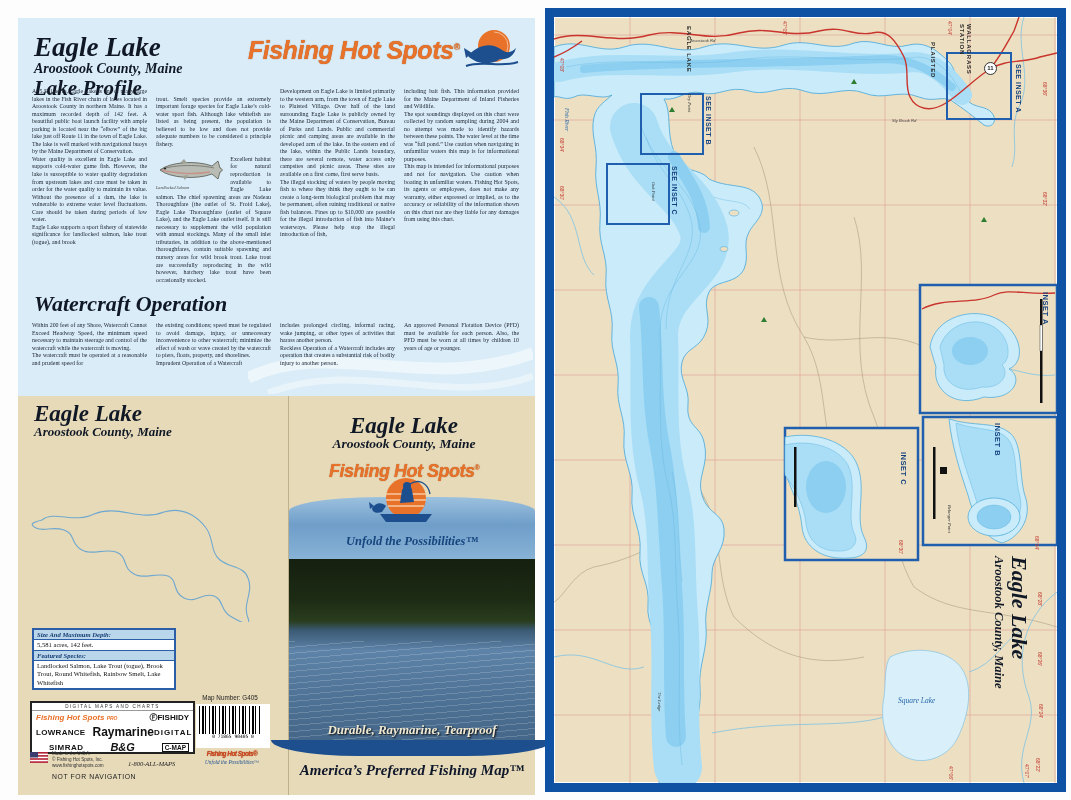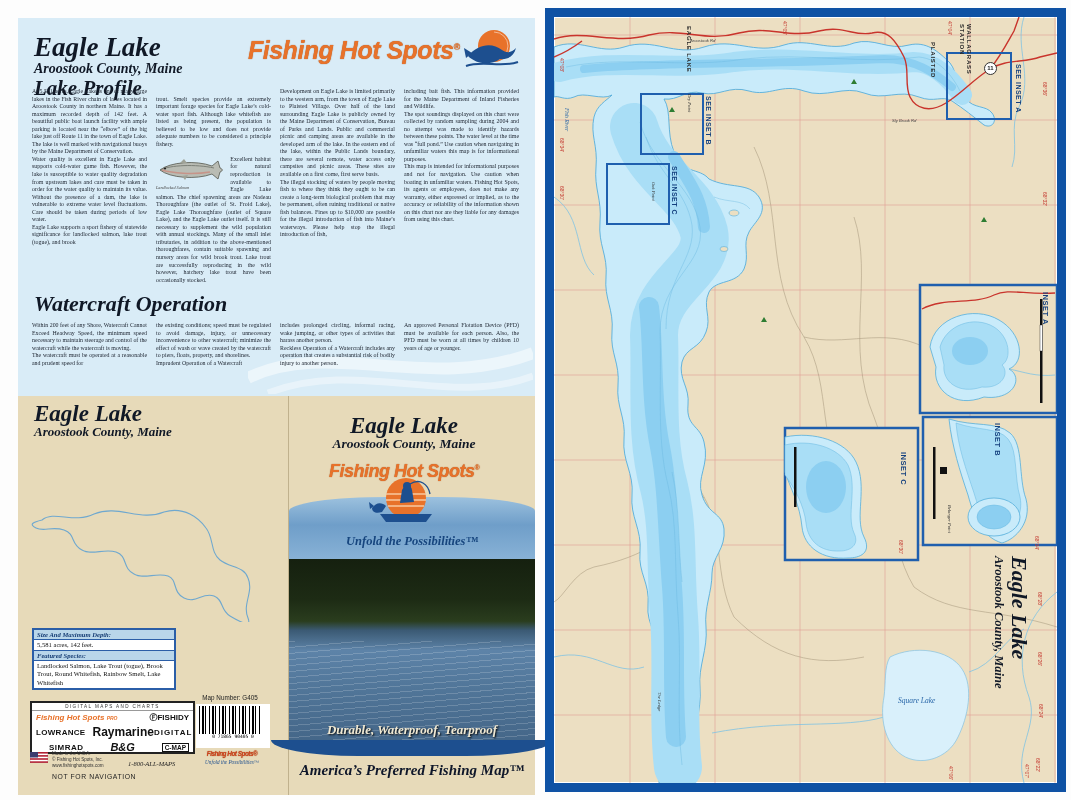--- a/index.html
+++ b/index.html
@@ -260,21 +260,21 @@
     <circle cx="45" cy="16" r="4" fill="#1d4f8f"></circle>
     <path d="M48,14 C58,8 66,14 68,24" stroke="#1d4f8f" stroke-width="1.4" fill="none"></path>
     <path d="M18,44 L70,44 L64,52 L24,52 Z" fill="#1d4f8f"></path>
     <path d="M10,38 C14,32 20,32 24,36 L20,42 C14,44 10,42 10,38 Z" fill="#1d4f8f"></path>
     <path d="M12,36 l-5,-4 l1,7 Z" fill="#1d4f8f"></path>
   </svg>
   <div id="cc-tag" class="abs">Unfold the Possibilities™</div>
   <div id="cc-photo" class="abs">
     <div class="spark"></div>
   </div>
-  <div id="cc-durable" class="abs">Durable, Waterproof, Tearproof</div>
+  <div id="cc-durable" class="abs">Durable, Raymarine, Tearproof</div>
   <div id="cc-arc" class="abs"></div>
   <div id="cc-slogan" class="abs">America’s Preferred Fishing Map™</div>
 
   <div id="map-sheet" class="abs"></div>
 
   <svg class="abs" style="left:554px;top:17px" width="503" height="766" viewBox="0 0 503 766">
 
     <g stroke="#e09d94" stroke-width="0.6">
       <line x1="76" y1="0" x2="76" y2="766"></line>
         <line x1="161" y1="0" x2="161" y2="766"></line>

